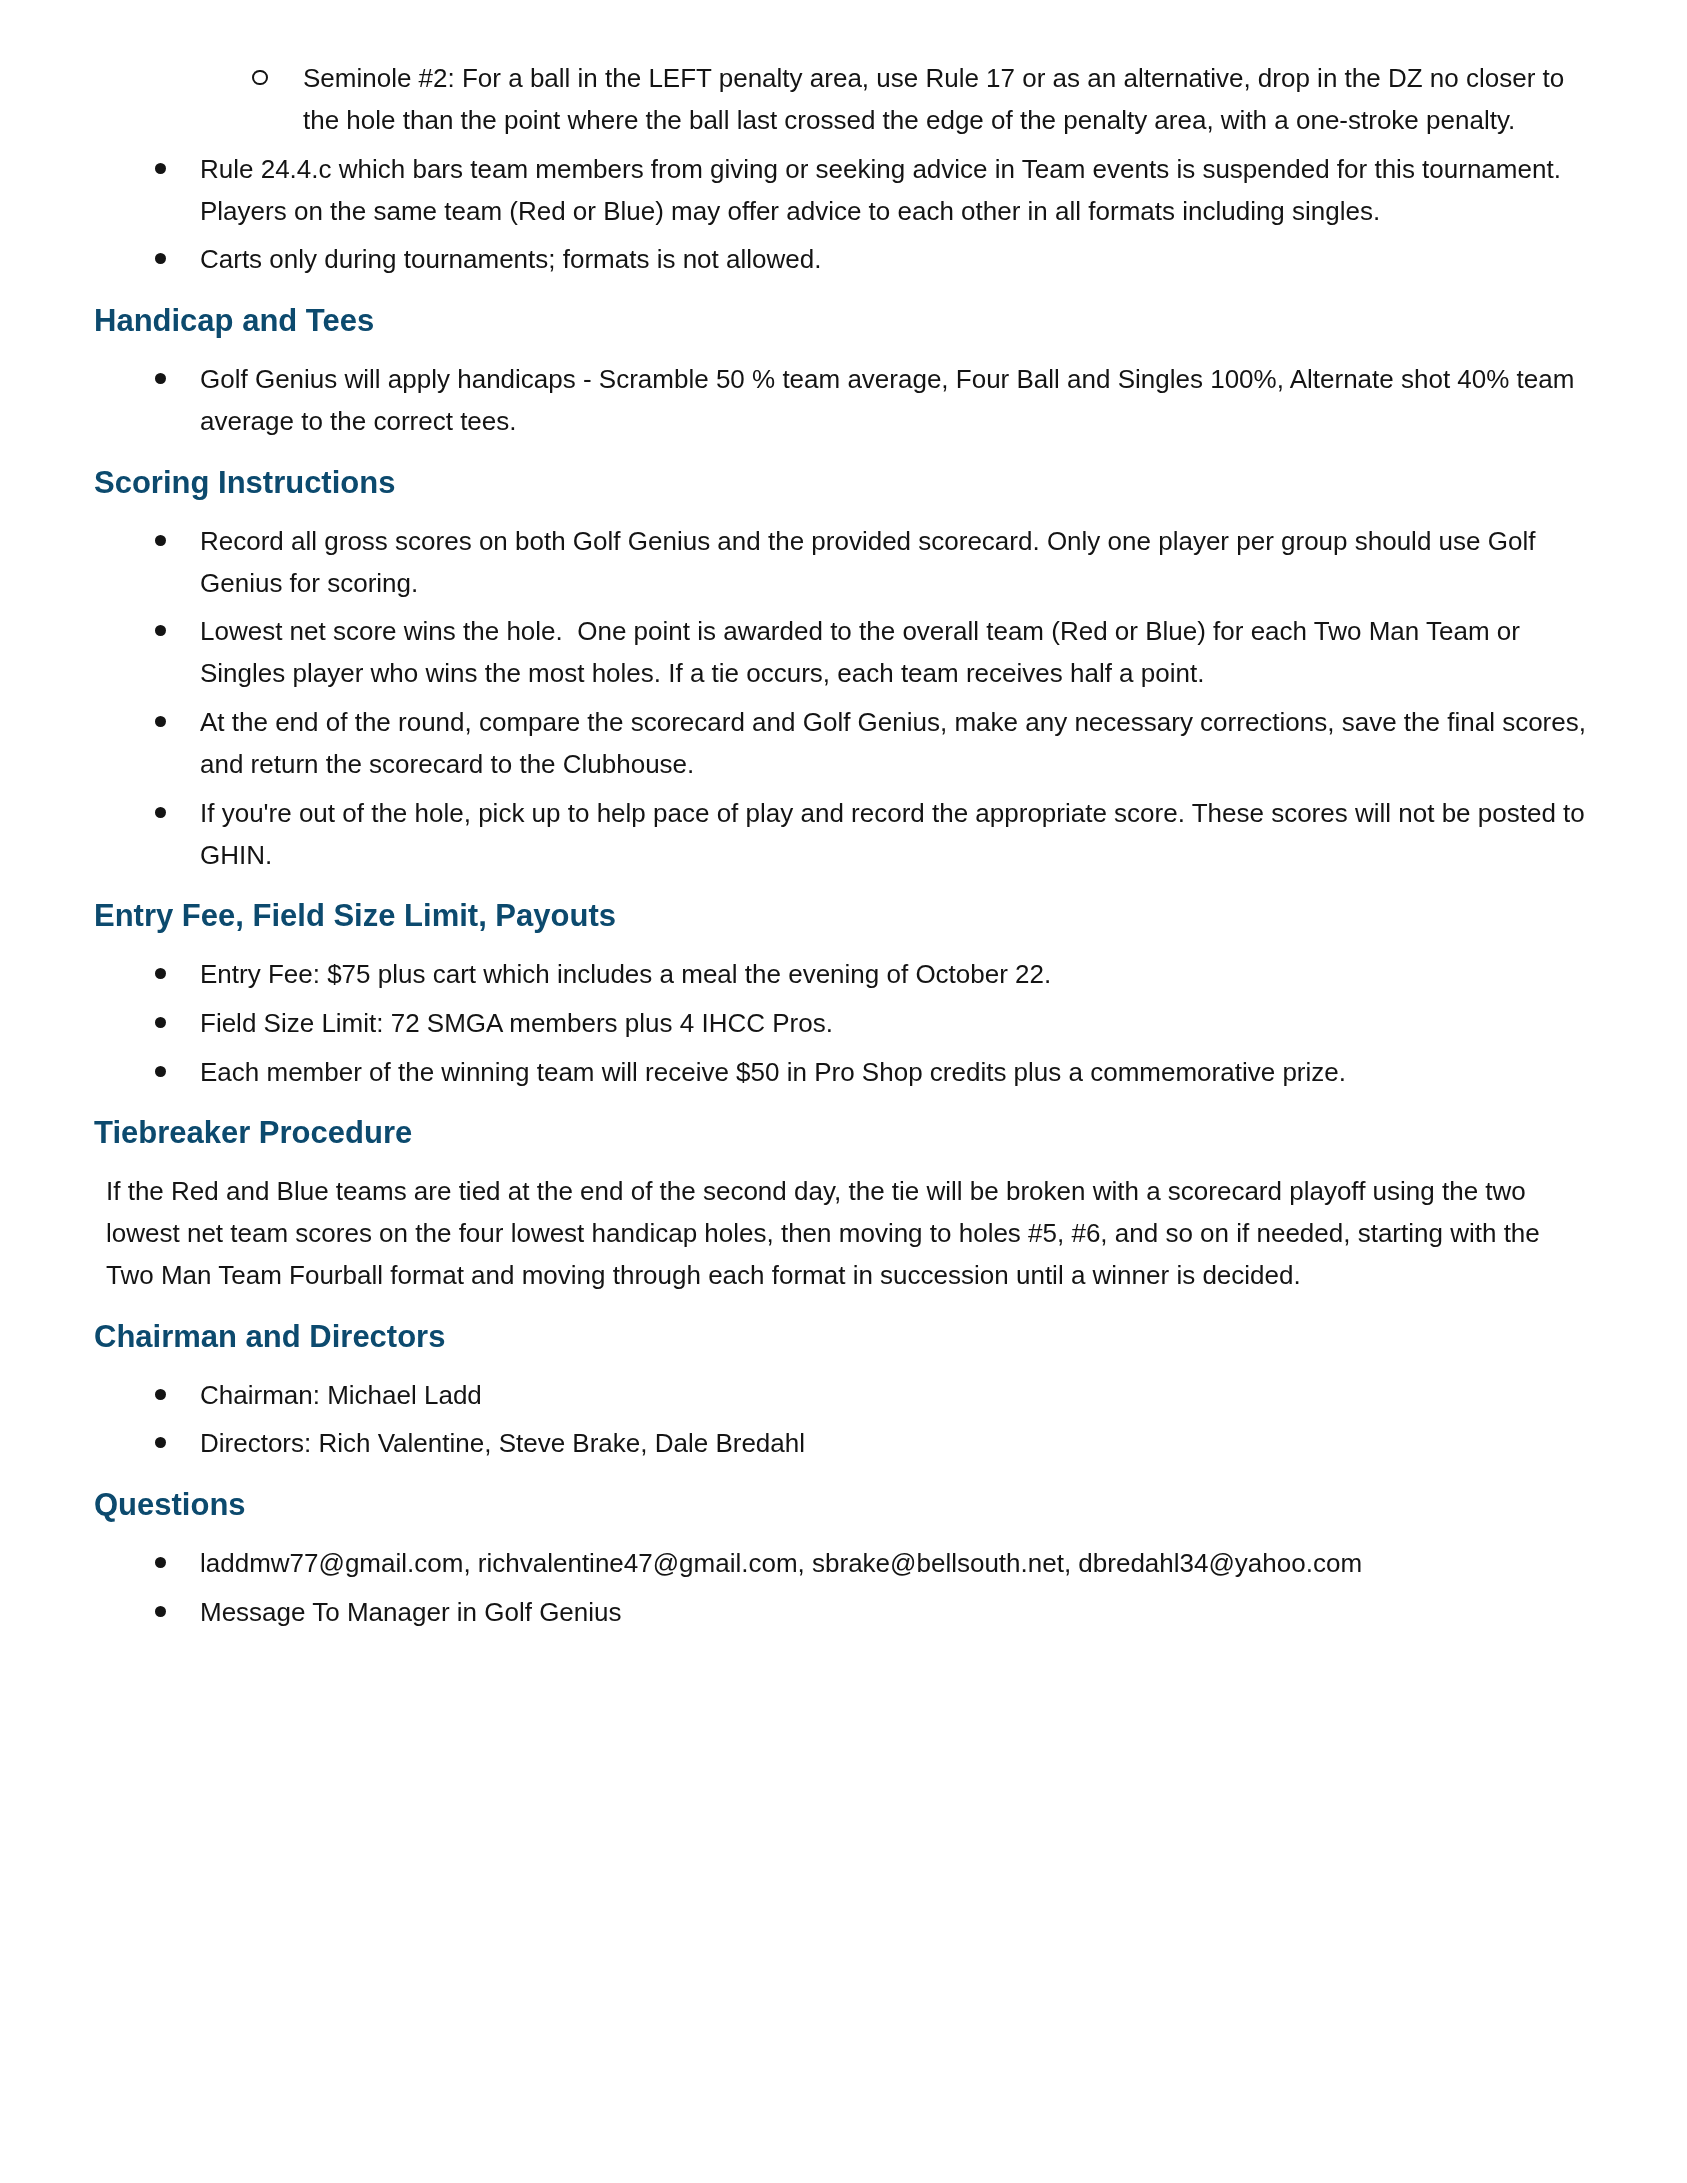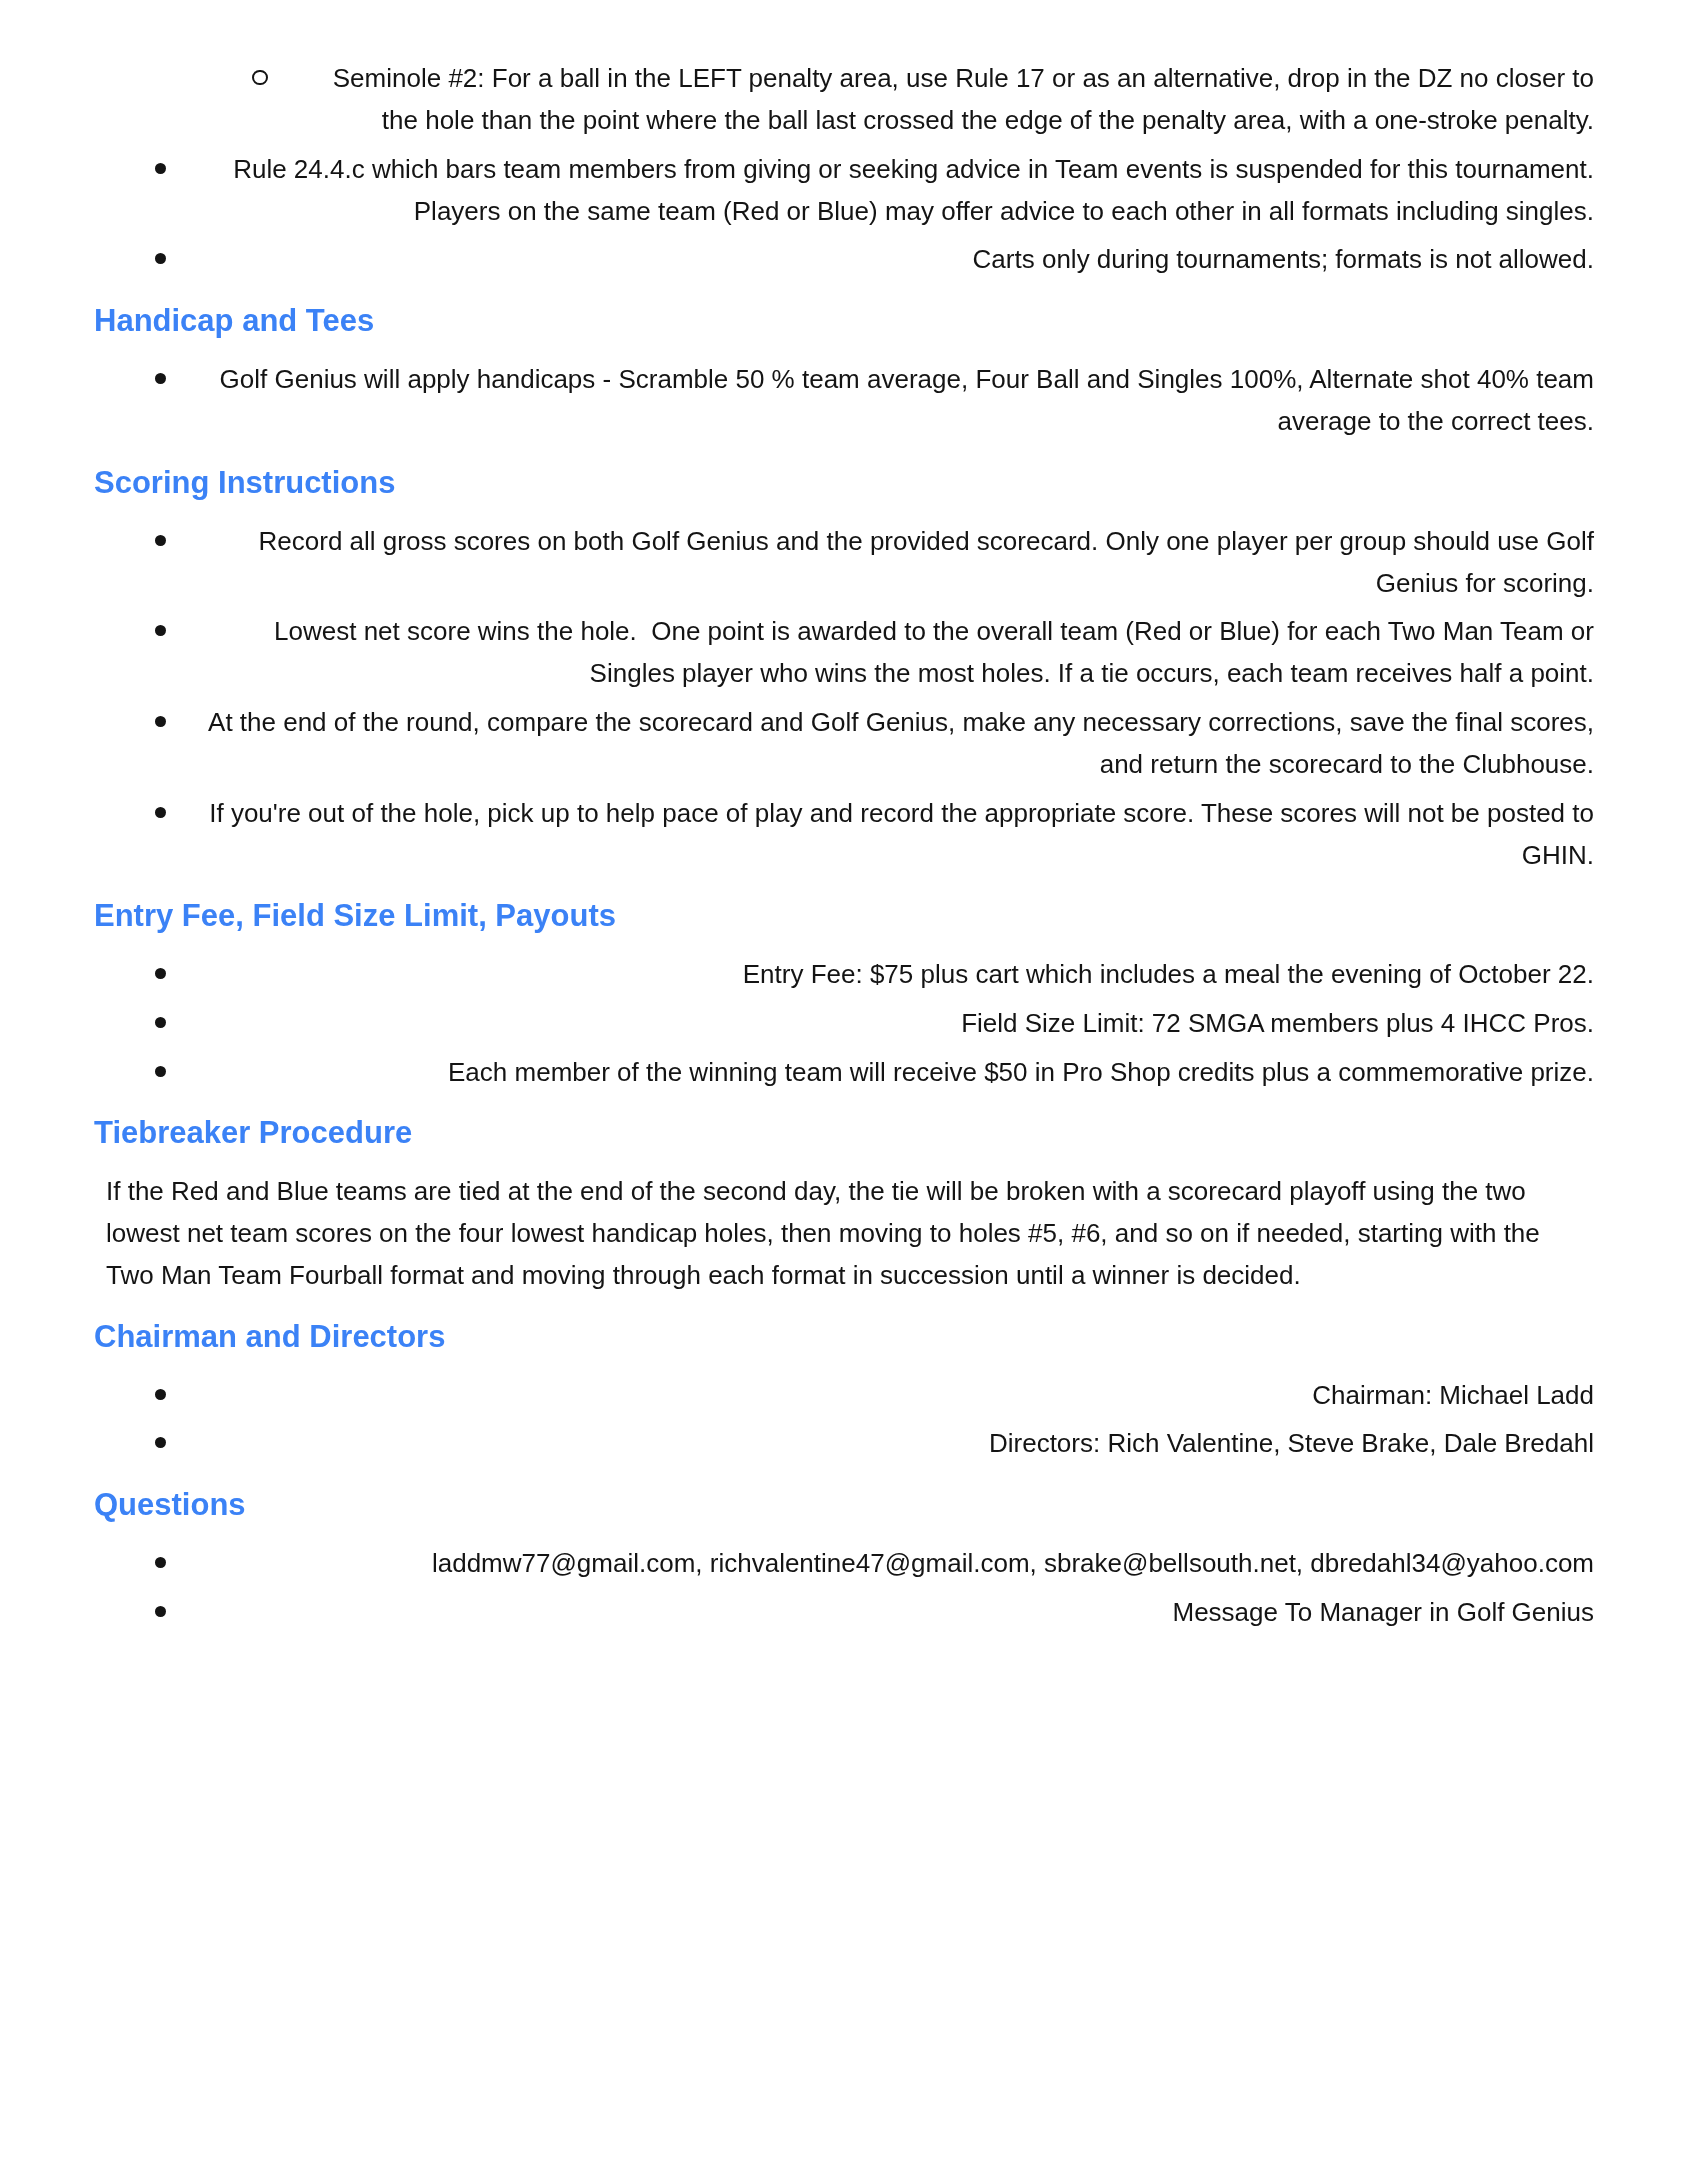--- a/index.html
+++ b/index.html
@@ -13,25 +13,25 @@
     font-family: "Liberation Sans", sans-serif;
     font-size: 26px;
     line-height: 42px;
     color: #141414;
   }
   .heading {
     font-weight: bold;
     font-size: 31px;
     line-height: 44px;
     margin: 18.6px 0 15px 0;
-    color: #3b82f6;
+    color: #0c4a6e;
   }
   .list { margin: 0 0 6.7px 0; }
   .li { position: relative; margin: 0 0 6.7px 0; }
-  .li .txt { white-space: pre-wrap; display: block; text-align: right; }
+  .li .txt { white-space: pre-wrap; display: block; }
   .lvl1 { padding-left: 106px; }
   .lvl1 .marker {
     position: absolute;
     left: 61px; top: 15px;
     width: 11px; height: 11px;
     border-radius: 50%;
     background: #141414;
   }
   .lvl2 { padding-left: 209px; }
   .lvl2 .marker {

